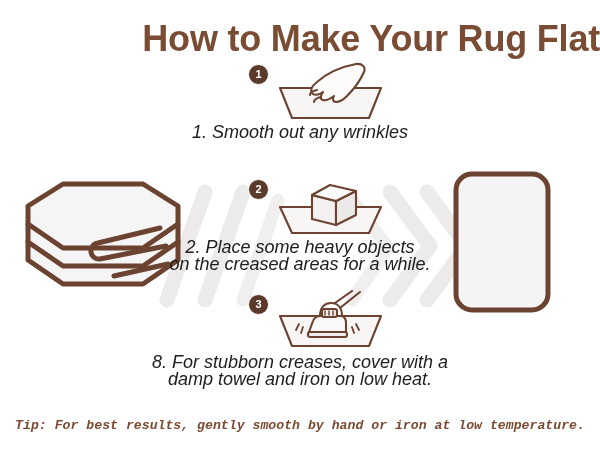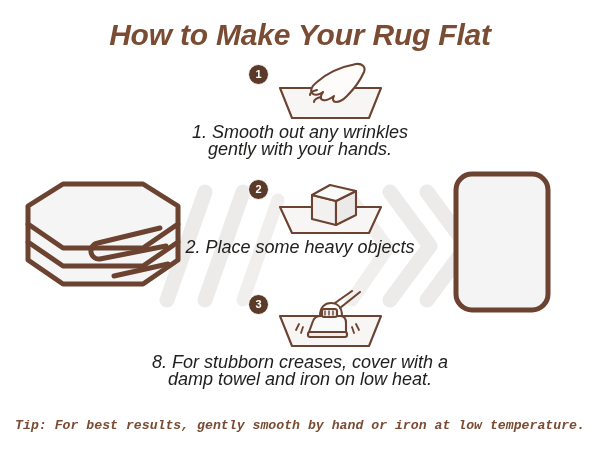--- a/index.html
+++ b/index.html
@@ -29,25 +29,24 @@
     z-index: 0;
     pointer-events: none;
   }
 
   
   #page-title {
     position: absolute;
     left: 0;
     top: 18px;
     width: 600px;
-    text-align: center;
-    font-family: "Liberation Sans", sans-serif;
-    font-size: 30px;
+    text-align: right;
+    font-family: "Liberation Sans", sans-serif;
+    font-size: 36px;
     font-weight: bold;
-    font-style: italic;
     letter-spacing: -0.2px;
     color: #7a4c34;
     z-index: 5;
     white-space: nowrap;
   }
 
   
   #rug-stack-illustration {
     position: absolute;
     left: 18px;
@@ -199,40 +198,40 @@
                      C52 36 52 39 55 40 C58 41 62 39 66 36
                      C64 39 65 42 68 42 C71 42 75 40 79 36
                      C85 30 92 21 96 12 C98 7 94 3 88 4 Z"></path>
             <path d="M49 30 C45 31 42 33 42 35" fill="none"></path>
             <path d="M53 37 C49 38 46 40 46 42" fill="none"></path>
           </g>
         </svg>
       </div>
       <div class="step-caption">
         <span class="cap-line">1. Smooth out any wrinkles</span>
-        <span class="cap-line">gently with your hands.</span>
       </div>
     </div>
 
     <div class="step">
       <div class="step-art-wrap">
         <div class="step-badge">2</div>
         <svg class="step-art" viewBox="0 0 125 62" xmlns="http://www.w3.org/2000/svg">
 
           <path d="M24 58 L12 32 L113 32 L101 58 Z" fill="#f7f6f5" stroke="#6b4330" stroke-width="2.1" stroke-linejoin="round" stroke-linecap="round"></path>
 
           <g stroke="#6b4330" stroke-width="2.1" stroke-linejoin="round" stroke-linecap="round">
             <path d="M44 20 L44 44 L68 50 L68 26 Z" fill="#f2f1f0"></path>
             <path d="M68 26 L68 50 L88 40 L88 16 Z" fill="#eceae9"></path>
             <path d="M44 20 L62 10 L88 16 L68 26 Z" fill="#fbfafa"></path>
           </g>
         </svg>
       </div>
       <div class="step-caption">
         <span class="cap-line">2. Place some heavy objects</span>
+        <span class="cap-line">on the creased areas for a while.</span>
       </div>
     </div>
 
     <div class="step">
       <div class="step-art-wrap">
         <div class="step-badge">3</div>
         <svg class="step-art" viewBox="0 0 125 62" xmlns="http://www.w3.org/2000/svg">
 
           <path d="M24 56 L12 26 L113 26 L101 56 Z" fill="#f7f6f5" stroke="#6b4330" stroke-width="2.1" stroke-linejoin="round" stroke-linecap="round"></path>
 

